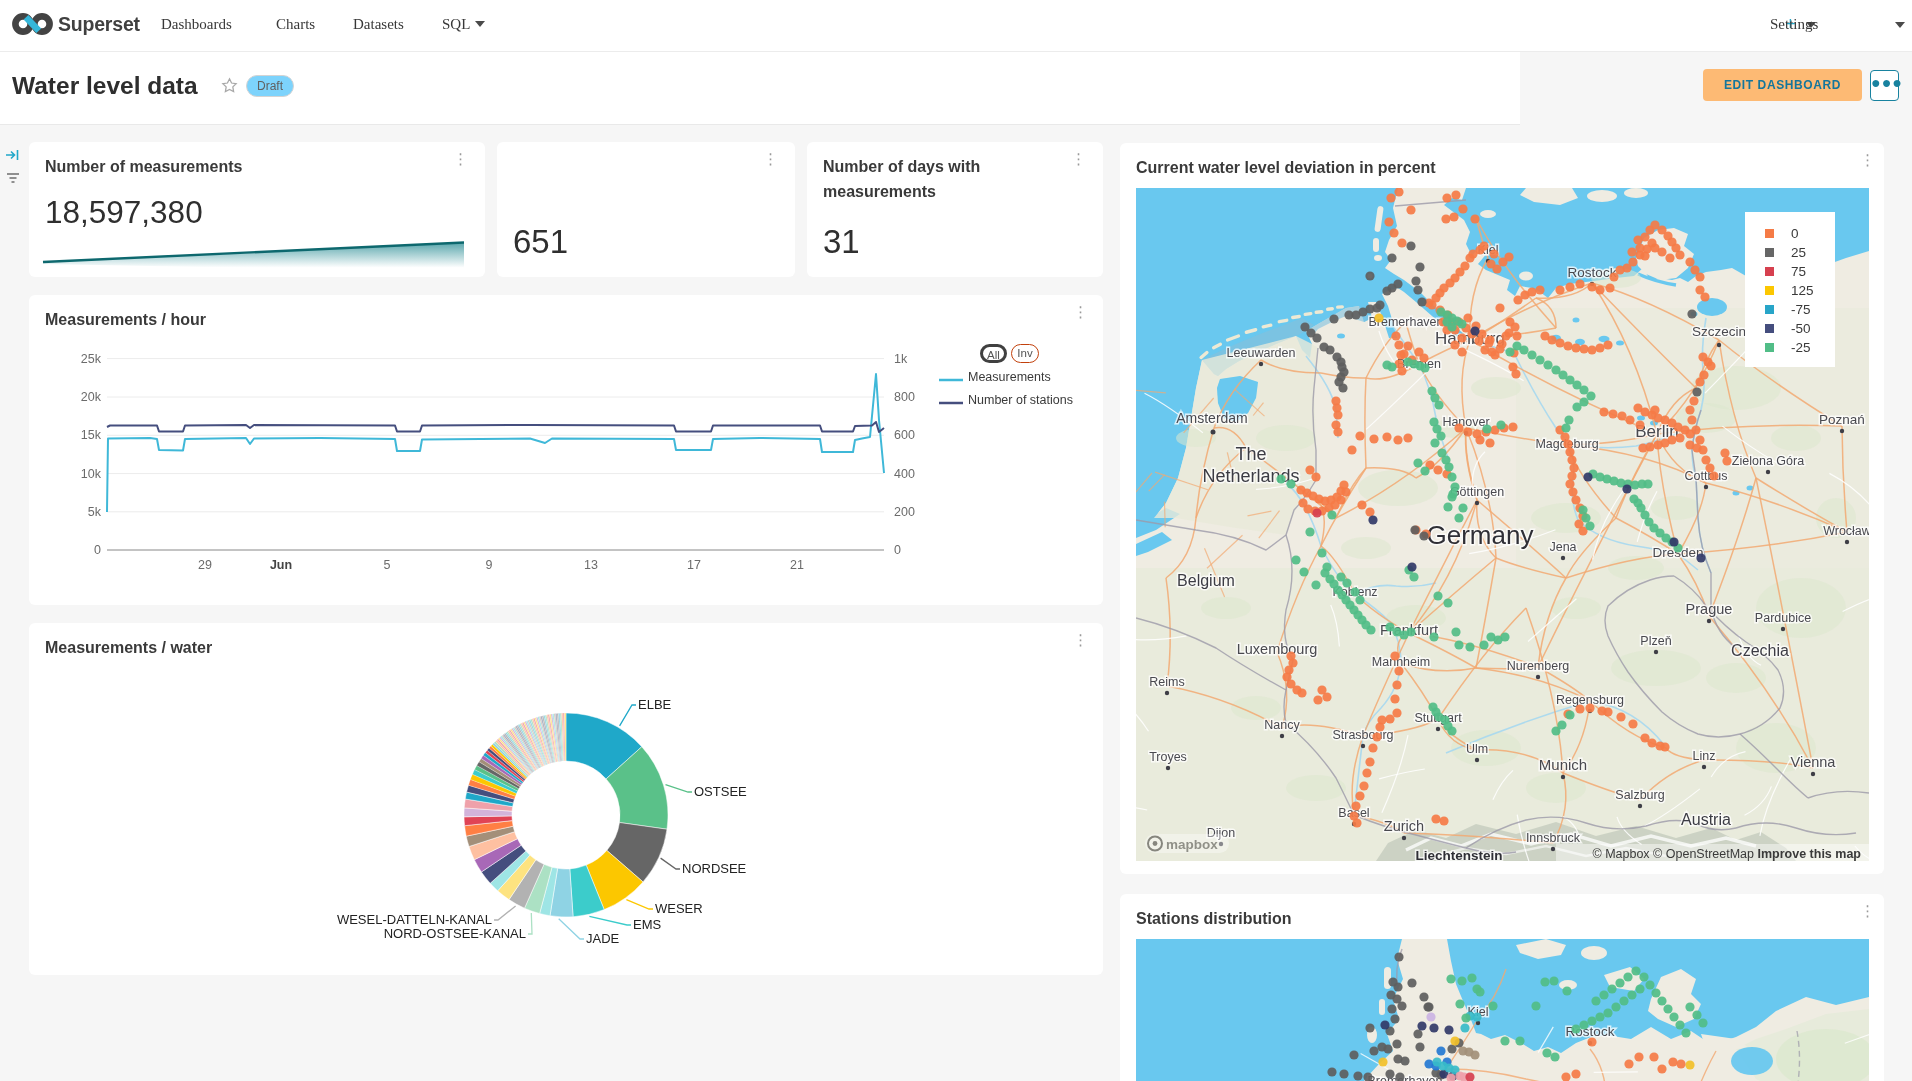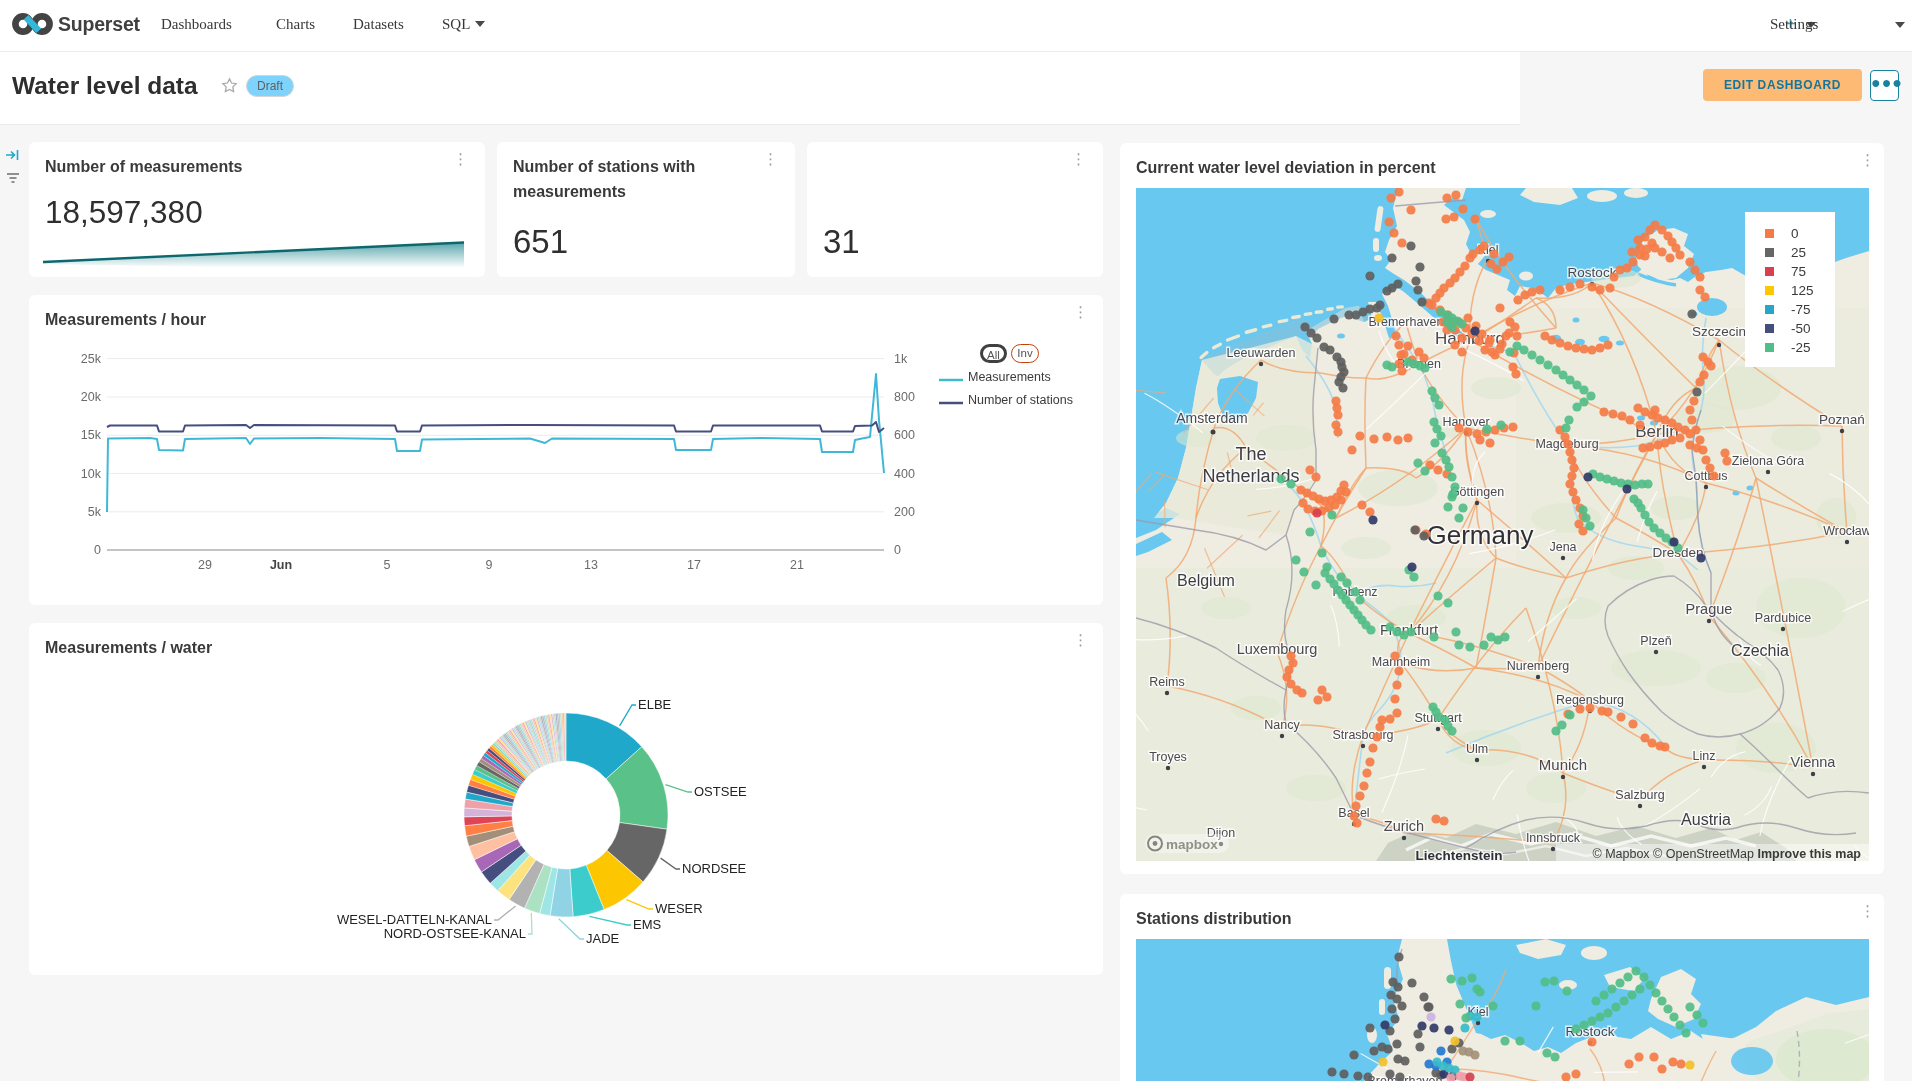--- a/index.html
+++ b/index.html
@@ -73,25 +73,25 @@
         <linearGradient id="spg" x1="0" y1="0" x2="0" y2="1">
 <stop offset="0" stop-color="#17838B" stop-opacity="0.7"></stop>
 <stop offset="0.85" stop-color="#17838B" stop-opacity="0"></stop>
         </linearGradient>
       </defs>
 <path d="M14,120.5 L435,101 L435,130 L14,122 Z" fill="url(#spg)"></path>
 <path d="M14,120 L435,100.5" stroke="#0D686E" stroke-width="2.4" fill="none"></path>
 </svg>
 </div>
 <div class="card" style="left:497px;top:142px;width:298px;height:135px">
- <div class="ctitle" style="width:240px">Number of stations with measurements</div>
     <div class="dots" style="left:266px;top:14px">⋮</div>
  <div class="bignum" style="top:81px;font-size:33px">651</div>
 </div>
 <div class="card" style="left:807px;top:142px;width:296px;height:135px">
+ <div class="ctitle" style="width:240px">Number of days with measurements</div>
     <div class="dots" style="left:264px;top:14px">⋮</div>
  <div class="bignum" style="top:81px;font-size:33px">31</div>
 </div>
 
 <div class="card" style="left:29px;top:295px;width:1074px;height:310px">
  <div class="ctitle">Measurements / hour</div>
     <div class="dots" style="left:1044px;top:14px">⋮</div>
  <svg style="position:absolute;left:0;top:0" width="1074" height="310" viewBox="0 0 1074 310">
 <line x1="78" y1="63.6" x2="855" y2="63.6" stroke="#ECECEC" stroke-width="1"></line>
 <line x1="78" y1="102" x2="855" y2="102" stroke="#ECECEC" stroke-width="1"></line>

